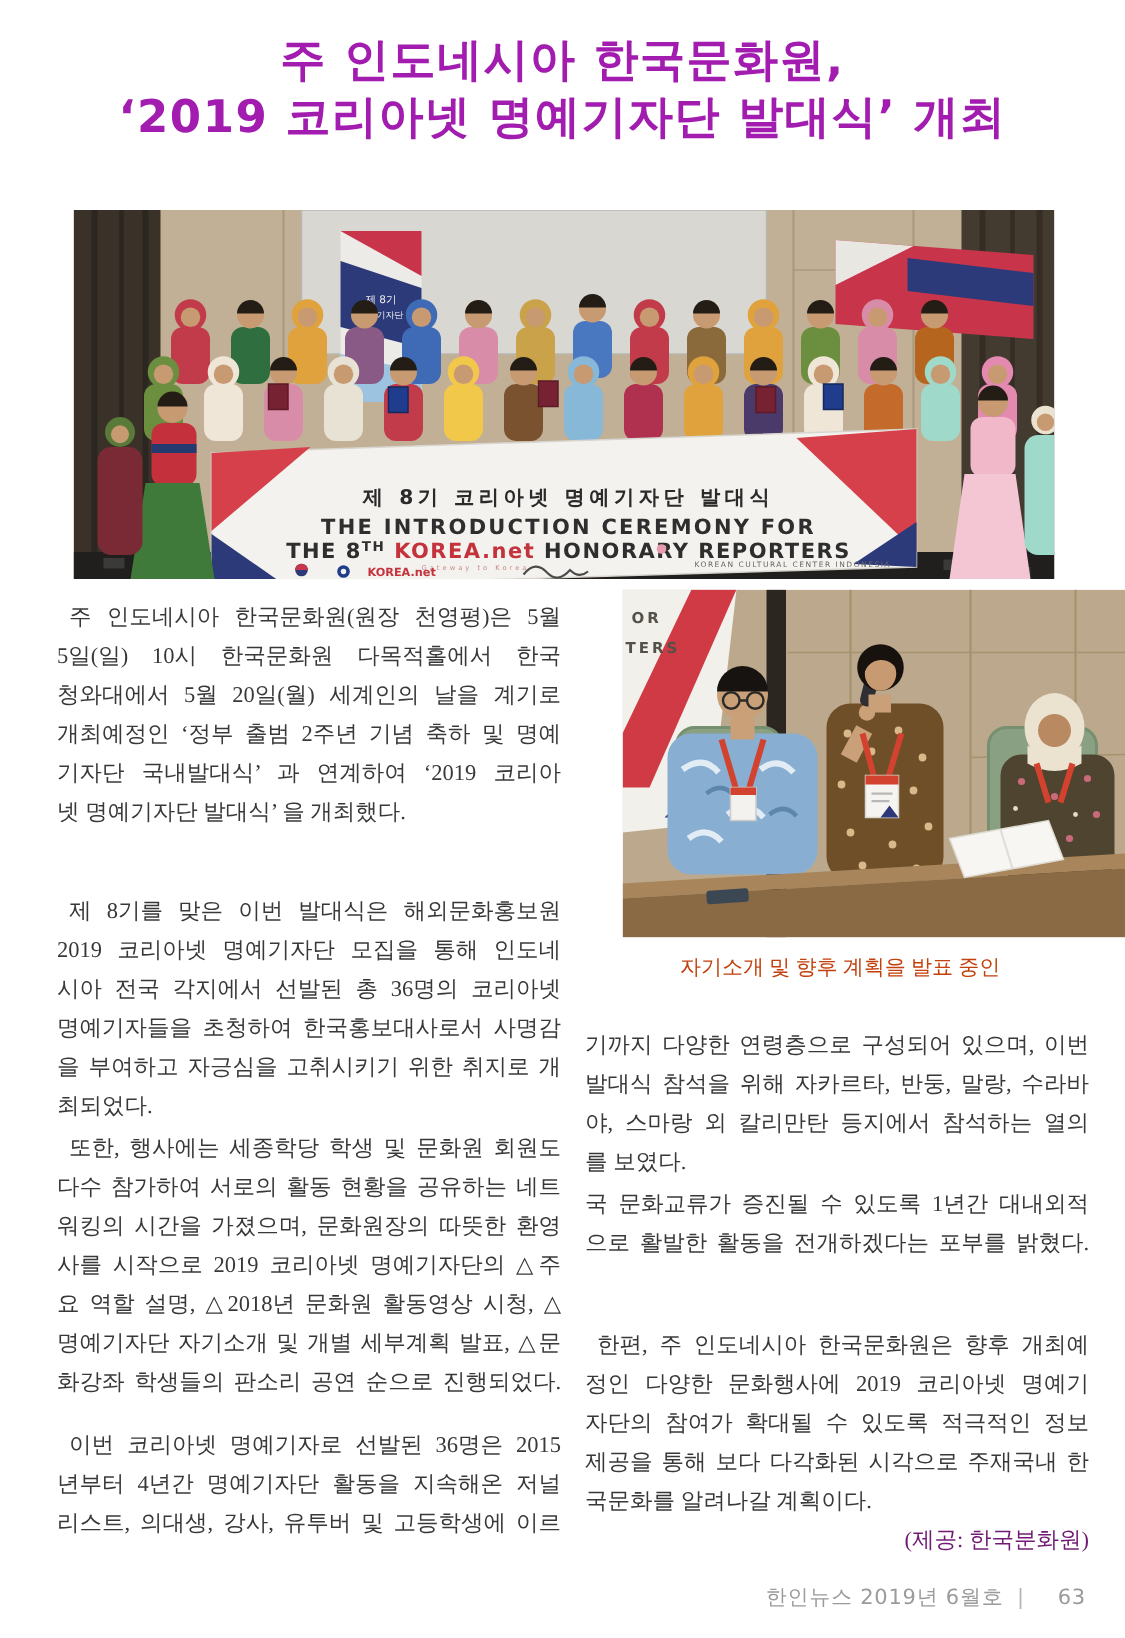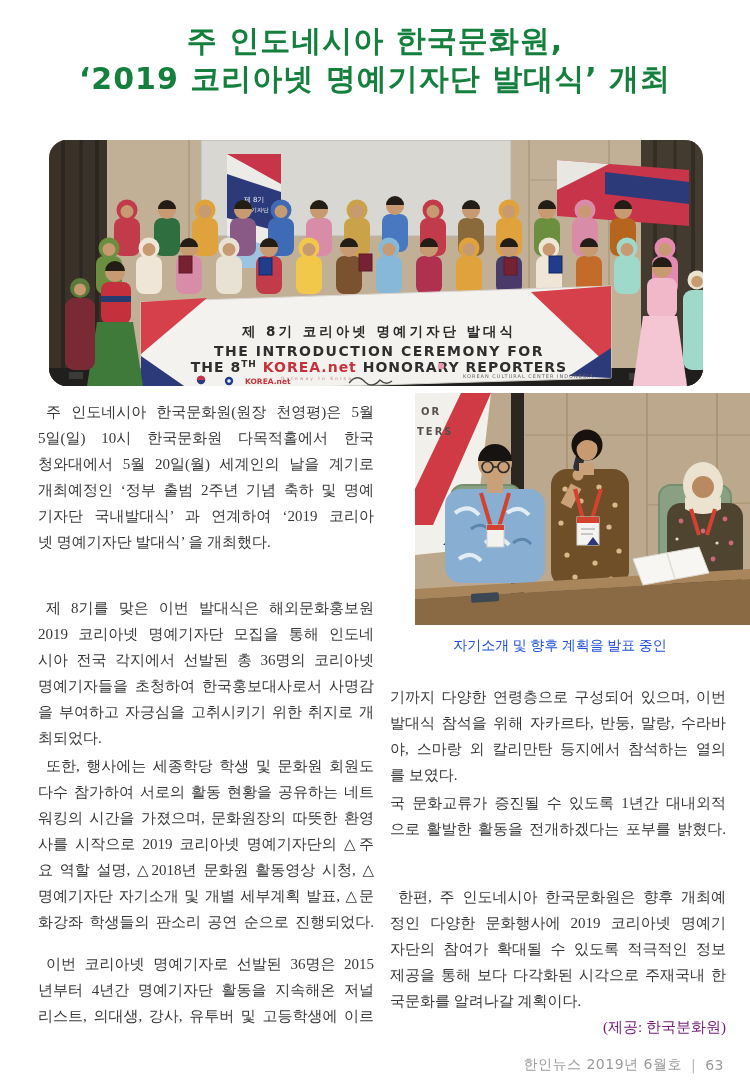--- a/index.html
+++ b/index.html
@@ -1,38 +1,38 @@
 <!DOCTYPE html>
 <html><head>
 <meta charset="utf-8">
 <style>
   html,body{margin:0;padding:0;background:#ffffff;}
   .page{position:relative;width:750px;height:1092px;background:#ffffff;overflow:hidden;
         font-family:"Liberation Serif","DejaVu Serif",serif;color:#383838;}
   .title{position:absolute;top:22px;left:0;width:750px;text-align:center;
          font-family:"DejaVu Sans","Liberation Sans",sans-serif;font-weight:bold;
-         font-size:30px;line-height:38px;color:#15803d;letter-spacing:1px;}
+         font-size:30px;line-height:38px;color:#a21caf;letter-spacing:1px;}
   .photo{position:absolute;overflow:hidden;}
   .photo svg{display:block;}
-  #main-photo{left:49px;top:140px;width:654px;height:246px;border-radius:18px;}
+  #main-photo{left:49px;top:140px;width:654px;height:246px;}
   #speaker-photo{left:392px;top:393px;width:368px;height:232px;margin-left:23px;}
   .para{position:absolute;width:336px;font-size:15px;line-height:26px;color:#383838;}
   .para-left{left:38px;}
   .para-right{left:390px;}
   .jline{text-align:justify;text-align-last:justify;height:26px;overflow:hidden;}
   .jline.end{text-align-last:left;}
   .jline.ind{text-indent:8px;}
-  .caption{position:absolute;left:392px;top:633px;width:336px;font-size:14px;line-height:25px;color:#1d4ed8;}
+  .caption{position:absolute;left:392px;top:633px;width:336px;font-size:14px;line-height:25px;color:#c2410c;}
   .caption .jline{text-align:center;text-align-last:center;height:25px;}
   .credit{position:absolute;left:390px;top:1014px;width:336px;text-align:right;
           font-size:15px;line-height:26px;color:#701a75;}
   .footer{position:absolute;top:1056px;right:26px;
           font-family:"DejaVu Sans","Liberation Sans",sans-serif;
           font-size:14px;color:#9b9b9b;letter-spacing:0.5px;}
-  .footer span{vertical-align:middle;}
+  .footer span{vertical-align:middle;margin-left:13px;}
   .footer .sep{margin:0 9px;color:#b5b5b5;}
 </style>
 </head>
 <body>
 
 <div class="page">
 
   <h1 class="title" style="margin:0;">
     <div>주 인도네시아 한국문화원,</div>
     <div>‘2019 코리아넷 명예기자단 발대식’ 개최</div>

